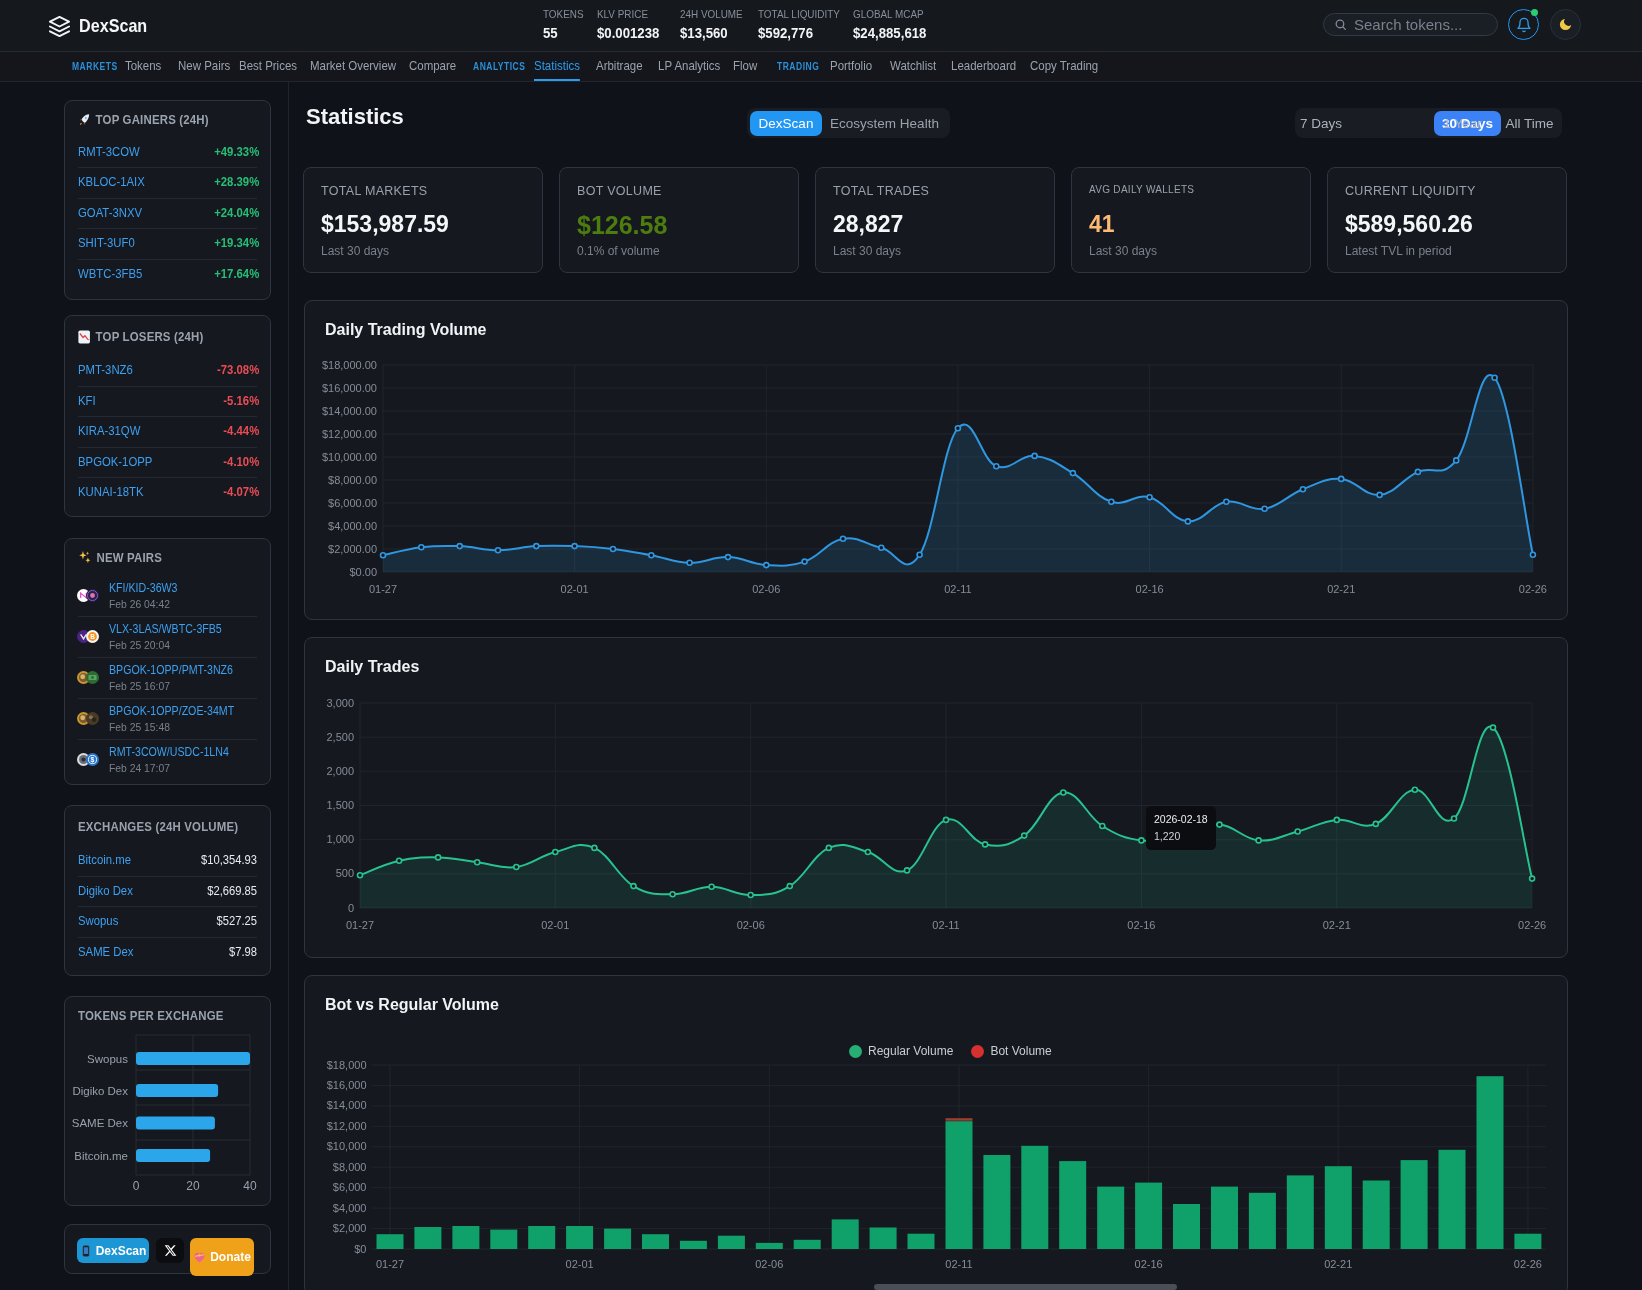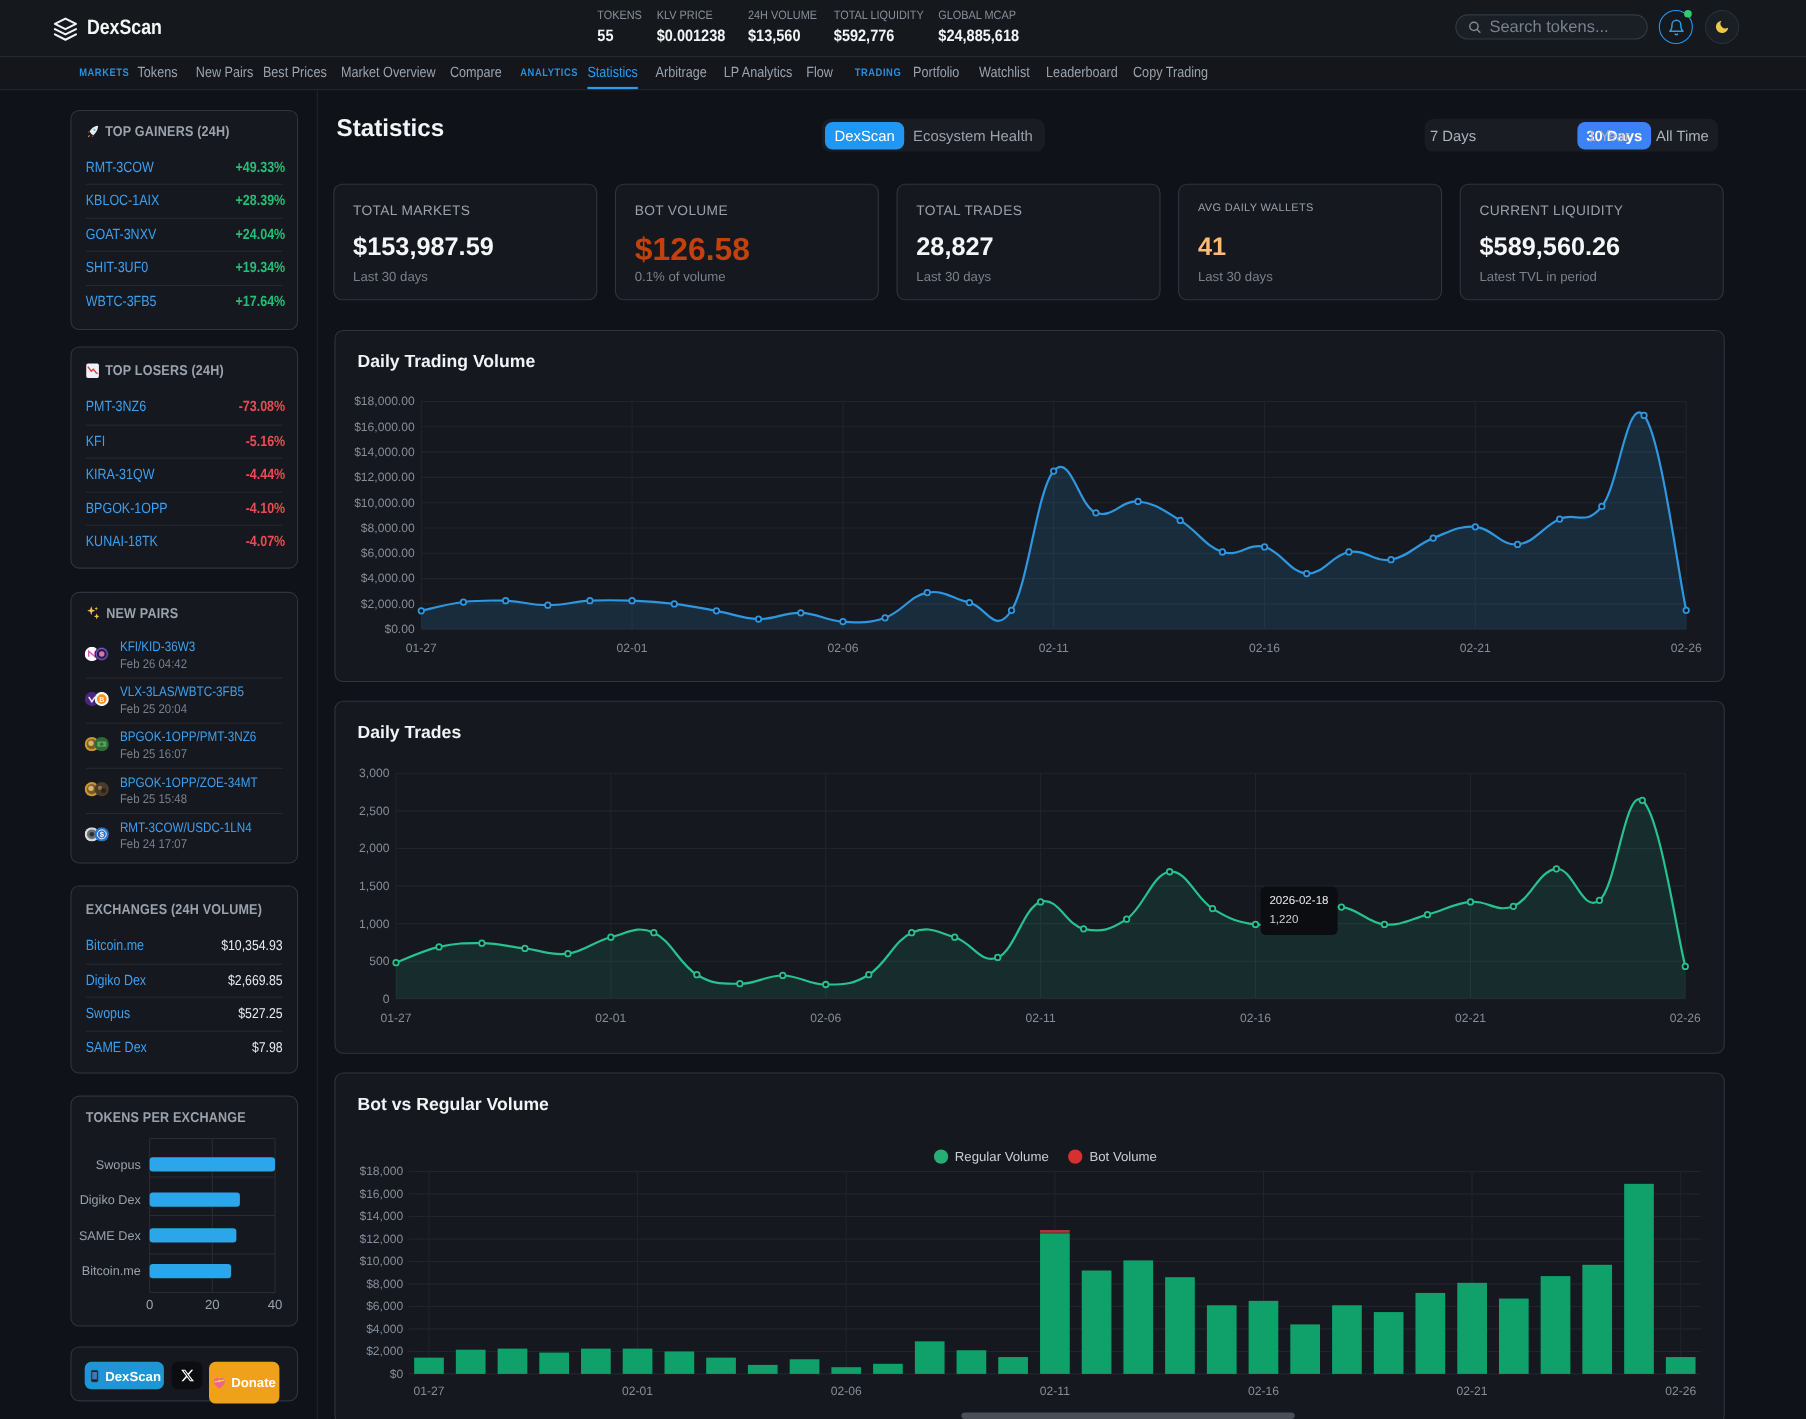--- a/index.html
+++ b/index.html
@@ -263,21 +263,21 @@
 <div class="abs" style="left:1297px;top:111px;width:48px;height:25px;display:flex;align-items:center;justify-content:center;font-size:13.5px;color:#aab2bc">7 Days</div>
 <div class="abs" style="left:1434px;top:111px;width:67px;height:25px;background:#3b82f6;border-radius:7px;display:flex;align-items:center;justify-content:center;font-size:13.5px;font-weight:bold;color:#fff">30 Days</div>
 <div class="abs" style="left:1438px;top:111px;width:49px;height:25px;display:flex;align-items:center;justify-content:center;font-size:13.5px;color:#aab2bc">1 Year</div>
 <div class="abs" style="left:1501px;top:111px;width:57px;height:25px;display:flex;align-items:center;justify-content:center;font-size:13.5px;color:#aab2bc">All Time</div>
 <div class="card" style="left:303px;top:167px;width:240px;height:106px"></div>
 <div class="abs" style="left:321px;top:184px;font-size:12.5px;color:#99a1ac;letter-spacing:0.3px">TOTAL MARKETS</div>
 <div class="abs" style="left:321px;top:211px;font-size:23px;font-weight:bold;color:#f4f6f8">$153,987.59</div>
 <div class="abs" style="left:321px;top:244px;font-size:12px;color:#79818d">Last 30 days</div>
 <div class="card" style="left:559px;top:167px;width:240px;height:106px"></div>
 <div class="abs" style="left:577px;top:184px;font-size:12.5px;color:#99a1ac;letter-spacing:0.3px">BOT VOLUME</div>
-<div class="abs" style="left:577px;top:211px;font-size:29px;font-weight:bold;color:#c2410c">$126.58</div>
+<div class="abs" style="left:577px;top:211px;font-size:25px;font-weight:bold;color:#4d7c0f">$126.58</div>
 <div class="abs" style="left:577px;top:244px;font-size:12px;color:#79818d">0.1% of volume</div>
 <div class="card" style="left:815px;top:167px;width:240px;height:106px"></div>
 <div class="abs" style="left:833px;top:184px;font-size:12.5px;color:#99a1ac;letter-spacing:0.3px">TOTAL TRADES</div>
 <div class="abs" style="left:833px;top:211px;font-size:23px;font-weight:bold;color:#f4f6f8">28,827</div>
 <div class="abs" style="left:833px;top:244px;font-size:12px;color:#79818d">Last 30 days</div>
 <div class="card" style="left:1071px;top:167px;width:240px;height:106px"></div>
 <div class="abs" style="left:1089px;top:184px;font-size:10px;color:#99a1ac;letter-spacing:0.3px">AVG DAILY WALLETS</div>
 <div class="abs" style="left:1089px;top:211px;font-size:23px;font-weight:bold;color:#fdba74">41</div>
 <div class="abs" style="left:1089px;top:244px;font-size:12px;color:#79818d">Last 30 days</div>
 <div class="card" style="left:1327px;top:167px;width:240px;height:106px"></div>

